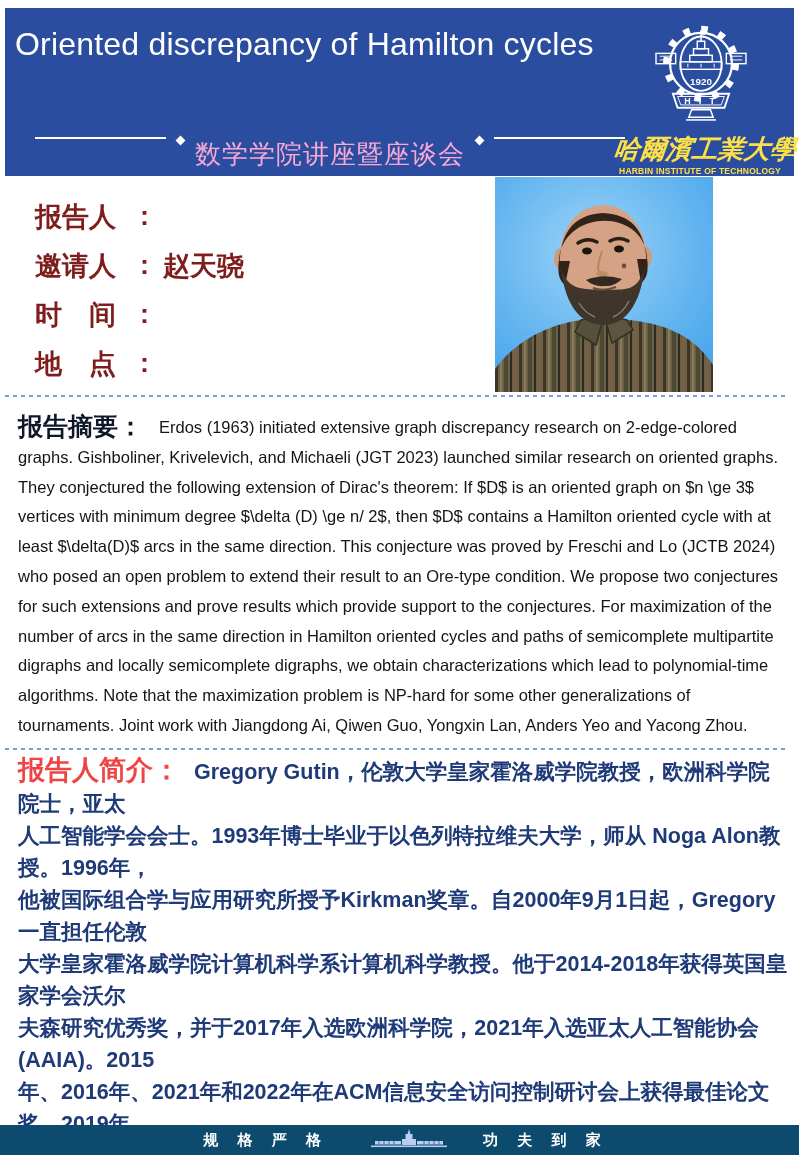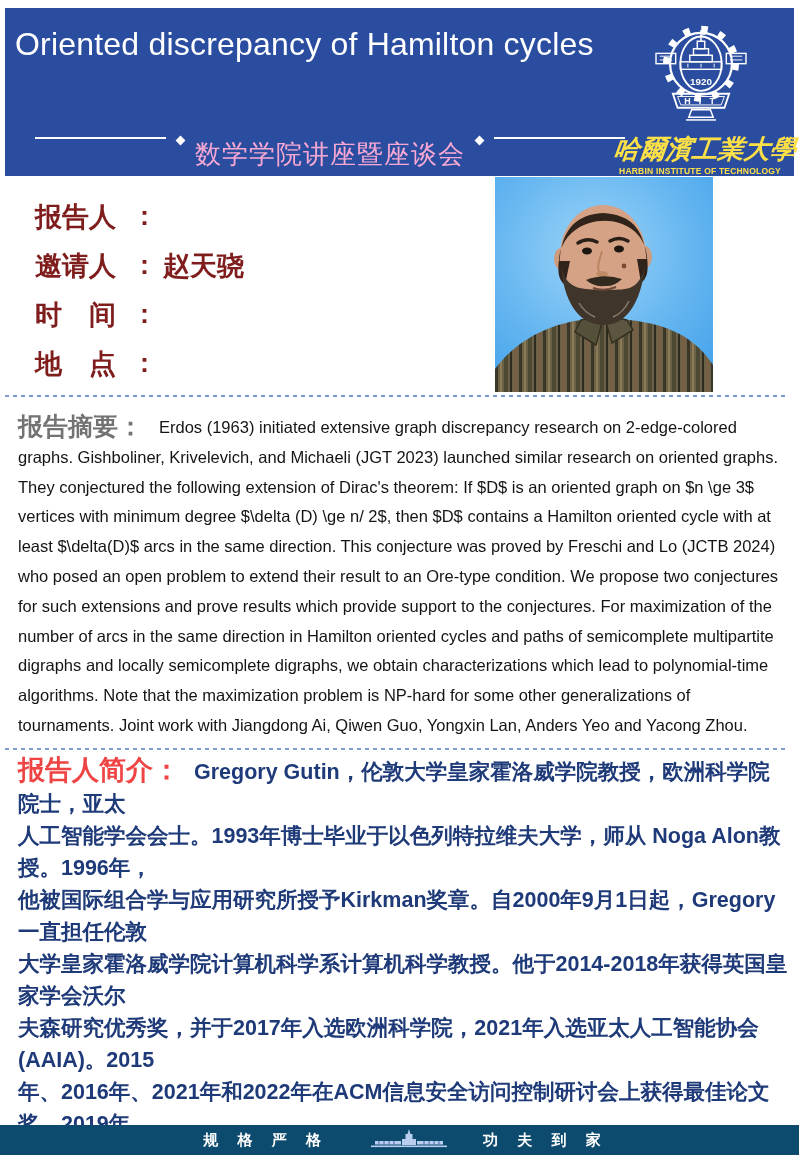--- a/index.html
+++ b/index.html
@@ -42,21 +42,21 @@
 
   
   .divider { position:absolute; left:5px; width:781px; height:2px;
              background:repeating-linear-gradient(90deg,#7e9cd0 0 4px, transparent 4px 8px); }
   .divider.d1 { top:395px; }
   .divider.d2 { top:748px; }
 
   
   .abstract { position:absolute; left:18px; top:412px; width:767px;
               font-size:16.5px; line-height:29.8px; color:#141414; }
-  .abstract-heading { font-size:25px; font-weight:700; color:#737373;
+  .abstract-heading { font-size:25px; font-weight:700; color:#0f172a;
                       margin-right:16px; vertical-align:-2px; }
   .lines { white-space:pre-line; }
 
   
   .bio { position:absolute; left:18px; top:754px; width:770px;
          font-size:21.5px; line-height:32px; font-weight:700; color:#1e3a78; }
   .bio-heading { font-size:27px; font-weight:700; color:#ef4444; margin-right:14px; }
 
   
   .footer { position:absolute; left:0; top:1125px; width:799px; height:30px;

